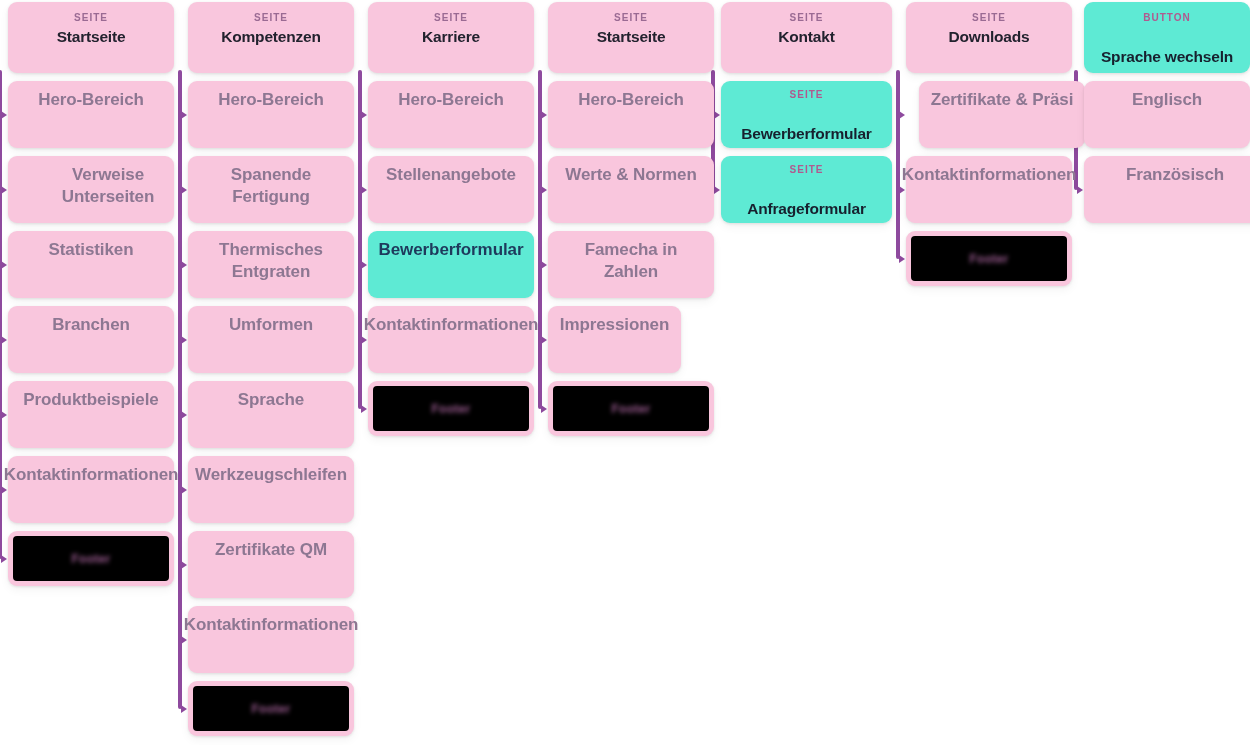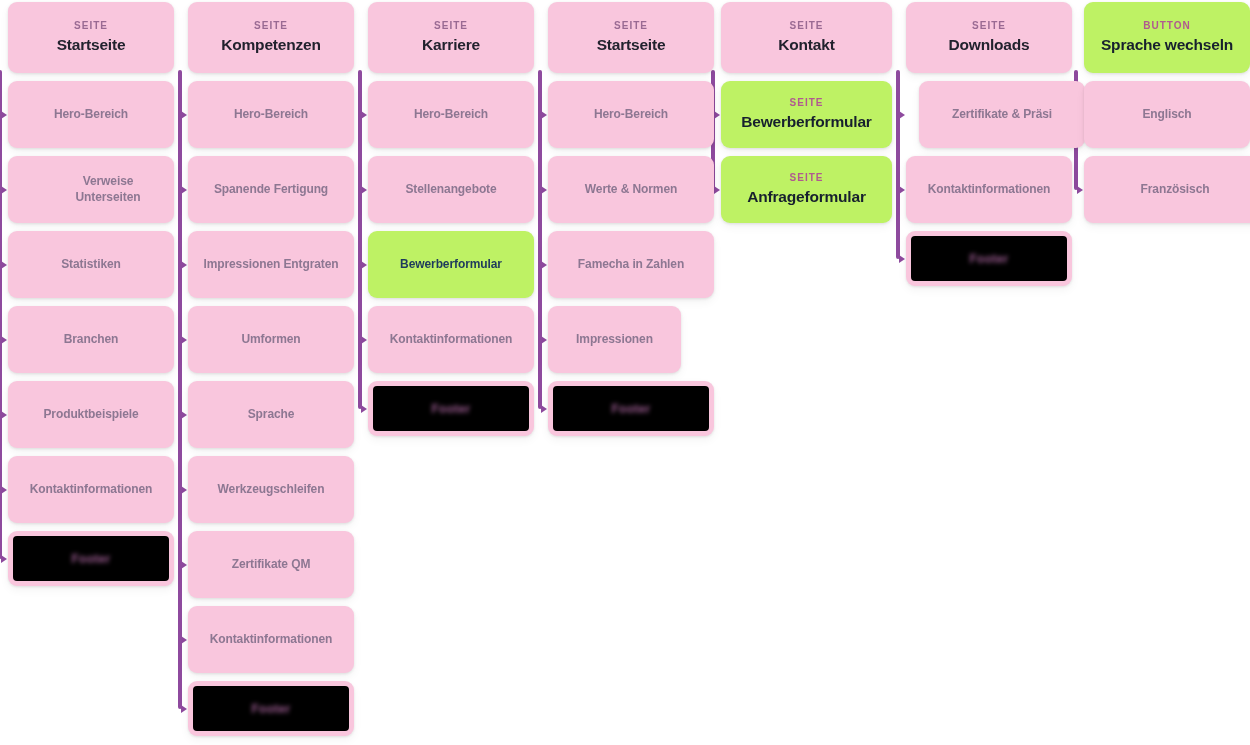--- a/index.html
+++ b/index.html
@@ -47,28 +47,27 @@
     z-index: 2;
   }
 
   
   .card {
     position: relative;
     border-radius: 9px;
     display: flex;
     flex-direction: column;
     align-items: center;
-    justify-content: center;
     text-align: center;
     z-index: 3;
     box-shadow: 0 1px 3px rgba(0,0,0,0.10), 0 4px 10px rgba(0,0,0,0.05);
   }
 
   .card.pink   { background: #f9c6dd; }
-  .card.blue   { background: #bef264; }
+  .card.blue   { background: #5eead4; gap: 20px; }
 
   .card.header {
     height: 71px;
     padding: 10px 8px;
   }
 
   .card.node {
     height: 67px;
     padding: 8px 10px;
   }
@@ -85,21 +84,21 @@
 
   .title {
     font-size: 15.5px;
     font-weight: 700;
     color: #22222e;
     line-height: 1.25;
     letter-spacing: -0.2px;
   }
 
   .node-label {
-    font-size: 12px;
+    font-size: 17px;
     font-weight: 600;
     color: #8d7792;
     line-height: 1.3;
     letter-spacing: -0.1px;
   }
 
   .card.blue .node-label { color: #1e3a5c; }
   .card.blue .kicker     { color: #b05a8f; }
   .card.blue .title      { color: #17202e; }
 
@@ -186,21 +185,21 @@
         <div class="kicker">SEITE</div>
         <div class="title">Kompetenzen</div>
       </div>
       <div class="card node pink" style="position: absolute; left: 0px; width: 166px; top: 81px;">
         <div class="node-label">Hero-Bereich</div>
       </div>
       <div class="card node pink" style="position: absolute; left: 0px; width: 166px; top: 156px;">
         <div class="node-label">Spanende Fertigung</div>
       </div>
       <div class="card node pink" style="position: absolute; left: 0px; width: 166px; top: 231px;">
-        <div class="node-label">Impressionen Entgraten</div>
+        <div class="node-label">Thermisches Entgraten</div>
       </div>
       <div class="card node pink" style="position: absolute; left: 0px; width: 166px; top: 306px;">
         <div class="node-label">Umformen</div>
       </div>
       <div class="card node pink" style="position: absolute; left: 0px; width: 166px; top: 381px;">
         <div class="node-label">Sprache</div>
       </div>
       <div class="card node pink" style="position: absolute; left: 0px; width: 166px; top: 456px;">
         <div class="node-label">Werkzeugschleifen</div>
       </div>

